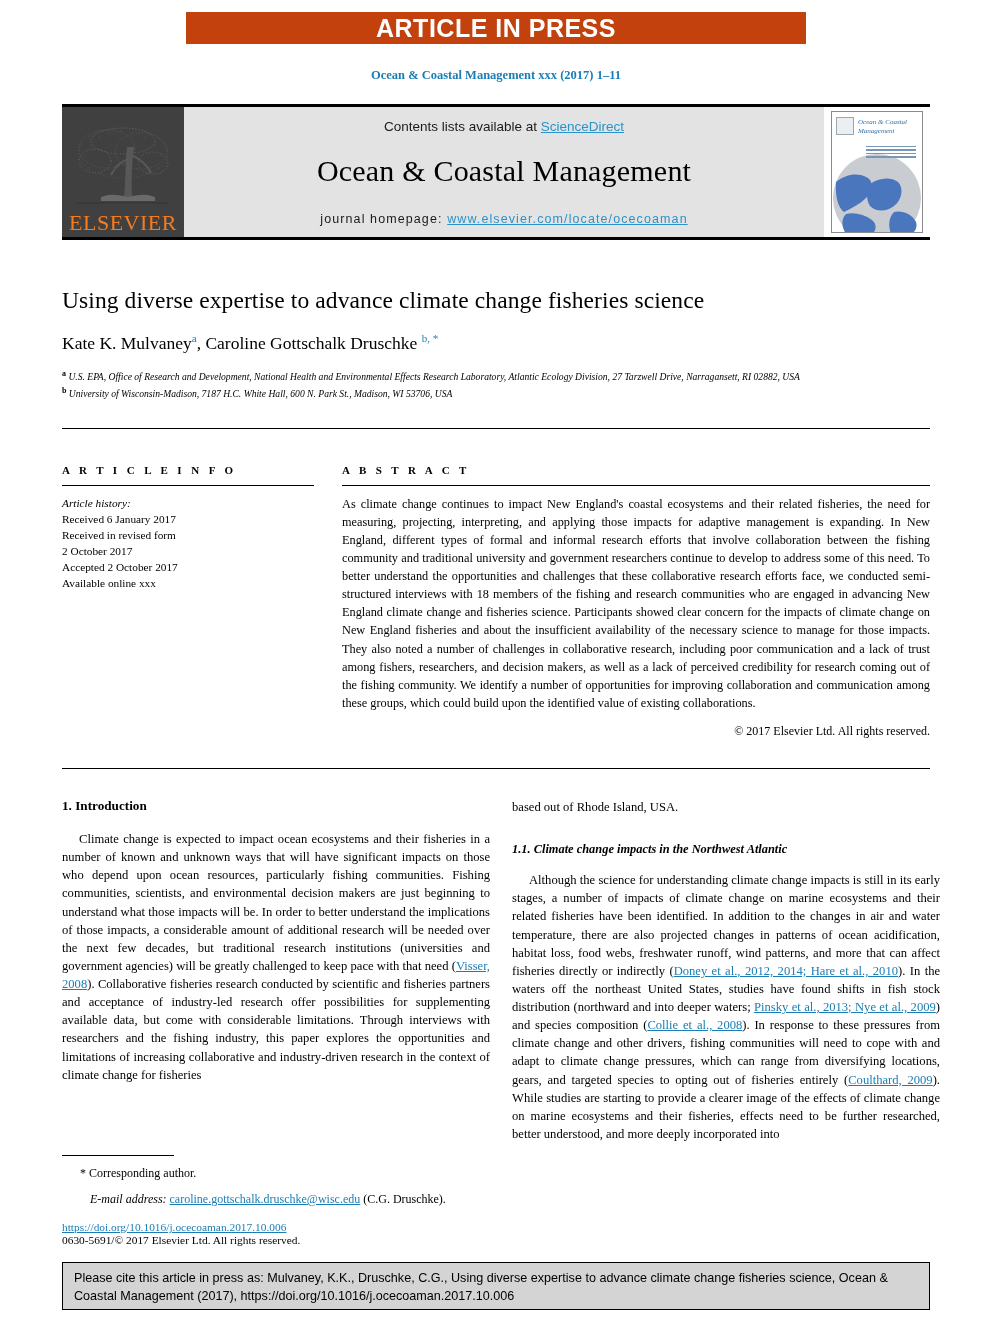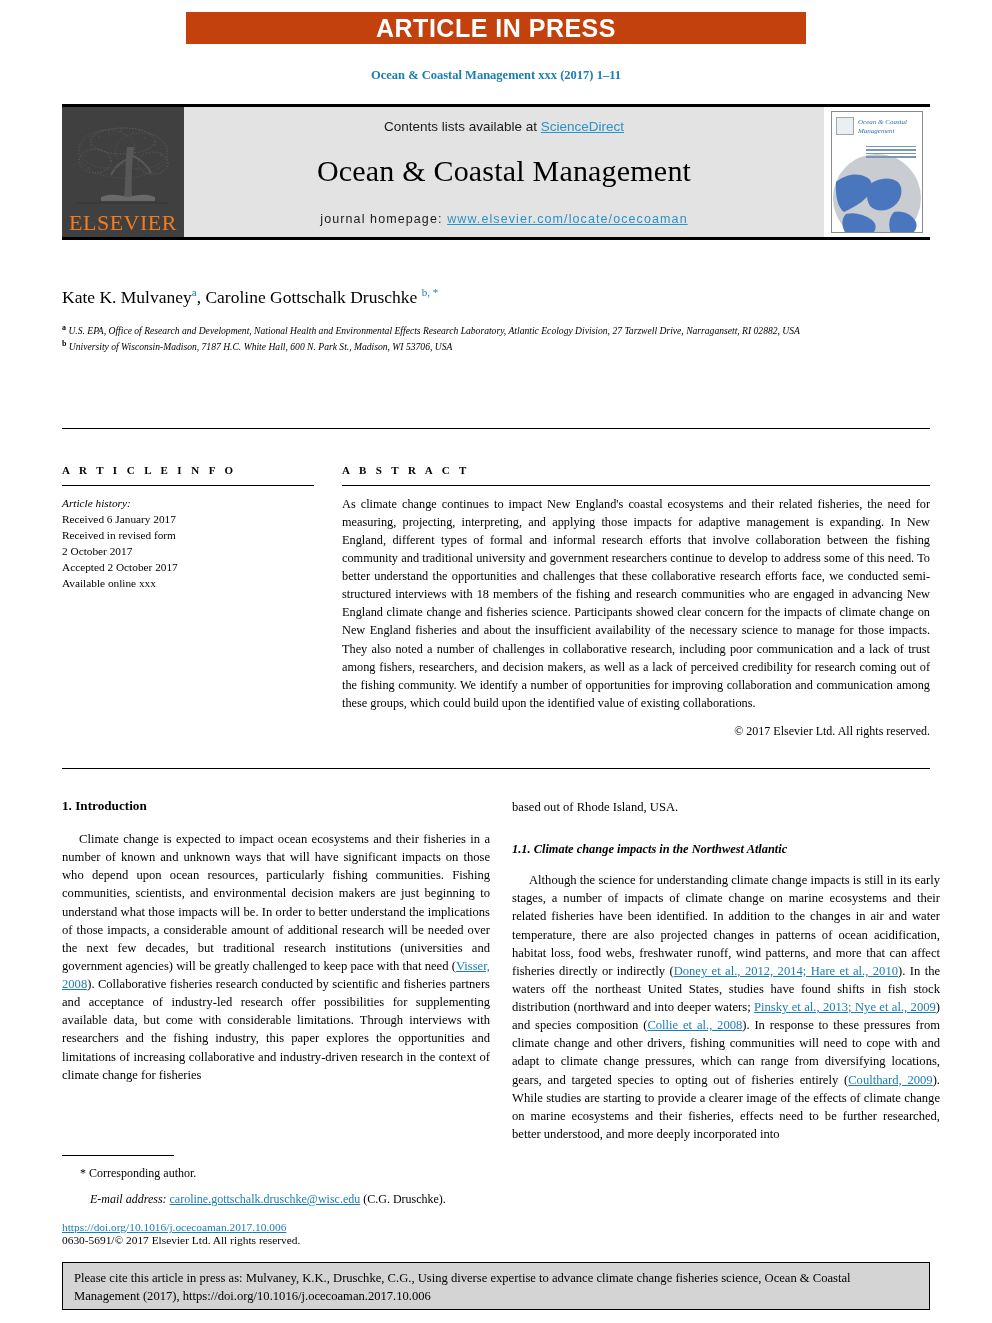--- a/index.html
+++ b/index.html
@@ -276,21 +276,21 @@
 
   
   .cite-box {
     position: absolute; left: 62px; top: 1262px;
     width: 868px; height: 48px;
     background: #d4d4d4;
     border: 1.5px solid #000;
     padding: 7px 11px;
   }
   .cite-box-text {
-    font-family: Liberation Serif, serif;
+    font-family: Liberation Sans, sans-serif;
     font-size: 12.6px;
     line-height: 1.4;
     margin: 0;
   }
 </style>
 </head>
 <body>
 
 <div class="press-banner">
   <span class="press-banner-text">ARTICLE IN PRESS</span>
@@ -366,20 +366,21 @@
         <i></i>
           <i></i>
           <i></i>
           <i></i>
       </div>
     </div>
   </div>
 </div>
 
 <div class="title-block">
+  <h1 class="paper-title">Using diverse expertise to advance climate change fisheries science</h1>
   <div class="authors">
     <span>Kate K. Mulvaney</span><sup>a</sup>, <span>Caroline Gottschalk Druschke</span> <sup>b, *</sup>
   </div>
   <div class="affiliations">
     <p class="aff-line"><sup>a</sup> <span>U.S. EPA, Office of Research and Development, National Health and Environmental Effects Research Laboratory, Atlantic Ecology Division, 27 Tarzwell Drive, Narragansett, RI 02882, USA</span></p>
     <p class="aff-line"><sup>b</sup> <span>University of Wisconsin-Madison, 7187 H.C. White Hall, 600 N. Park St., Madison, WI 53706, USA</span></p>
   </div>
 </div>
 
 <div class="rule-top"></div>

